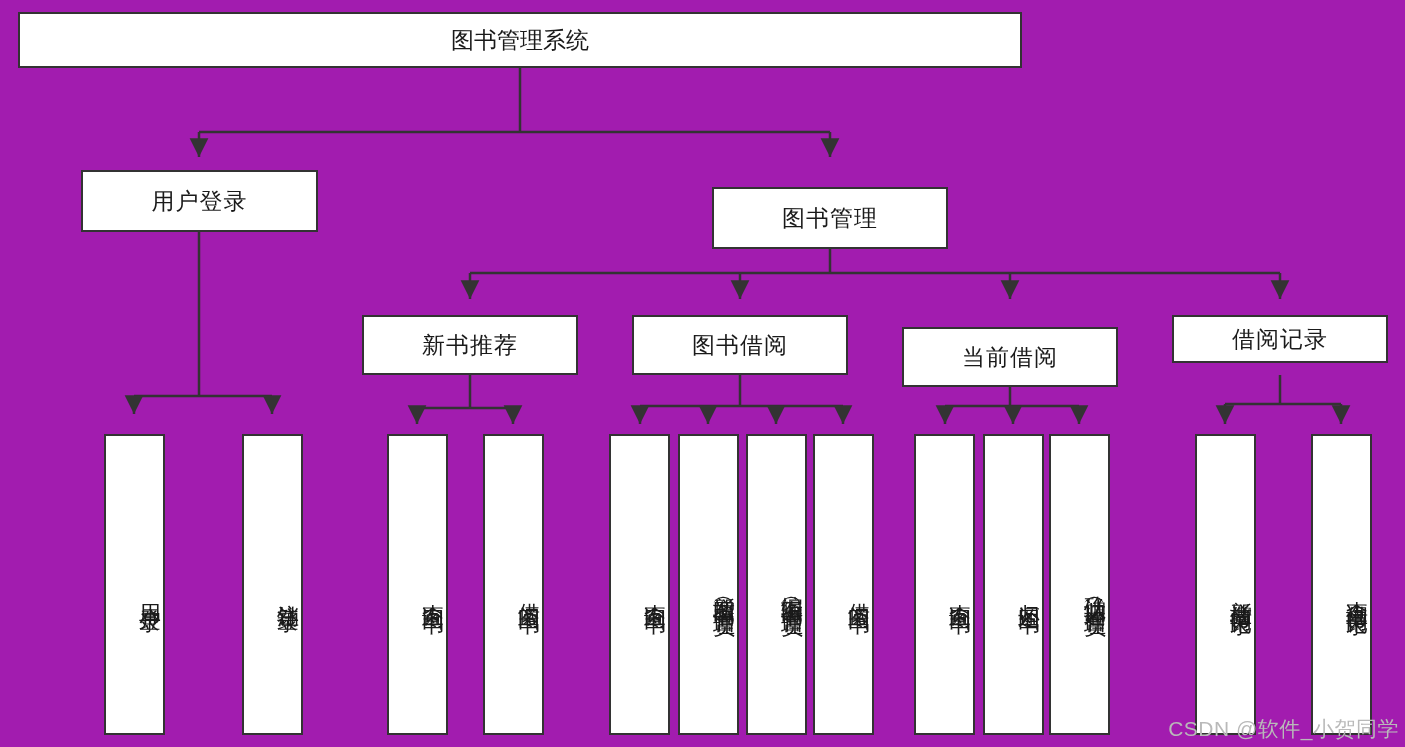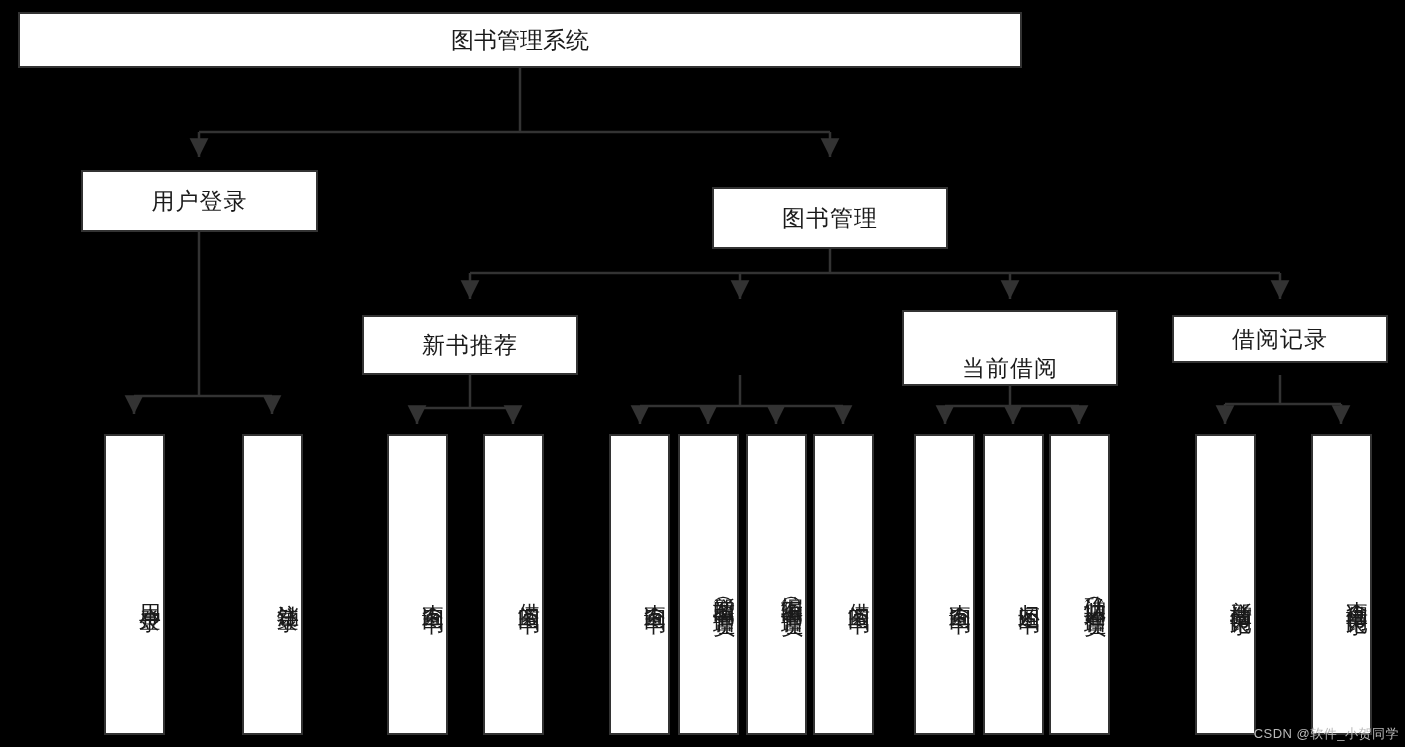--- a/index.html
+++ b/index.html
@@ -7,21 +7,21 @@
     padding: 0;
     background: #ffffff;
   }
   body {
     font-family: "Liberation Sans", "DejaVu Sans", sans-serif;
   }
   #canvas {
     position: relative;
     width: 1405px;
     height: 747px;
-    background: #000000;
+    background: #a21caf;
     overflow: hidden;
   }
   svg.connectors {
     position: absolute;
     left: 0;
     top: 0;
     width: 1405px;
     height: 747px;
     pointer-events: none;
   }
@@ -55,21 +55,21 @@
   }
   .node.vert .vlabel {
     writing-mode: vertical-rl;
     text-orientation: upright;
     white-space: nowrap;
   }
   .watermark {
     position: absolute;
     right: 6px;
     bottom: 4px;
-    font-size: 13px;
+    font-size: 21px;
     color: #b9b9b9;
     letter-spacing: 0.5px;
     white-space: nowrap;
   }
 </style>
 </head>
 <body>
 
 <div id="canvas">
 
@@ -135,21 +135,24 @@
   <div class="node horiz" style="left:81px; top:170px; width:237px; height:62px;">
     <span>用户登录</span>
   </div>
   <div class="node horiz" style="left:712px; top:170px; width:236px; height:62px;margin-top:17px;">
     <span>图书管理</span>
   </div>
 
   <div class="node horiz" style="left:362px; top:315px; width:216px; height:60px;">
     <span>新书推荐</span>
   </div>
-  <div class="node horiz" style="left:902px; top:310px; width:216px; height:76px;align-items:flex-end;">
+  <div class="node horiz" style="left:632px; top:315px; width:216px; height:60px;">
+    <span>图书借阅</span>
+  </div>
+  <div class="node horiz" style="left:902px; top:327px; width:216px; height:60px;">
     <span>当前借阅</span>
   </div>
   <div class="node horiz" style="left:1172px; top:315px; width:216px; height:48px;">
     <span>借阅记录</span>
   </div>
 
   <div class="node vert" style="left:104px; top:434px; width:61px; height:301px;">
     <span class="vlabel">用户登录</span>
   </div>
   <div class="node vert" style="left:242px; top:434px; width:61px; height:301px;">

